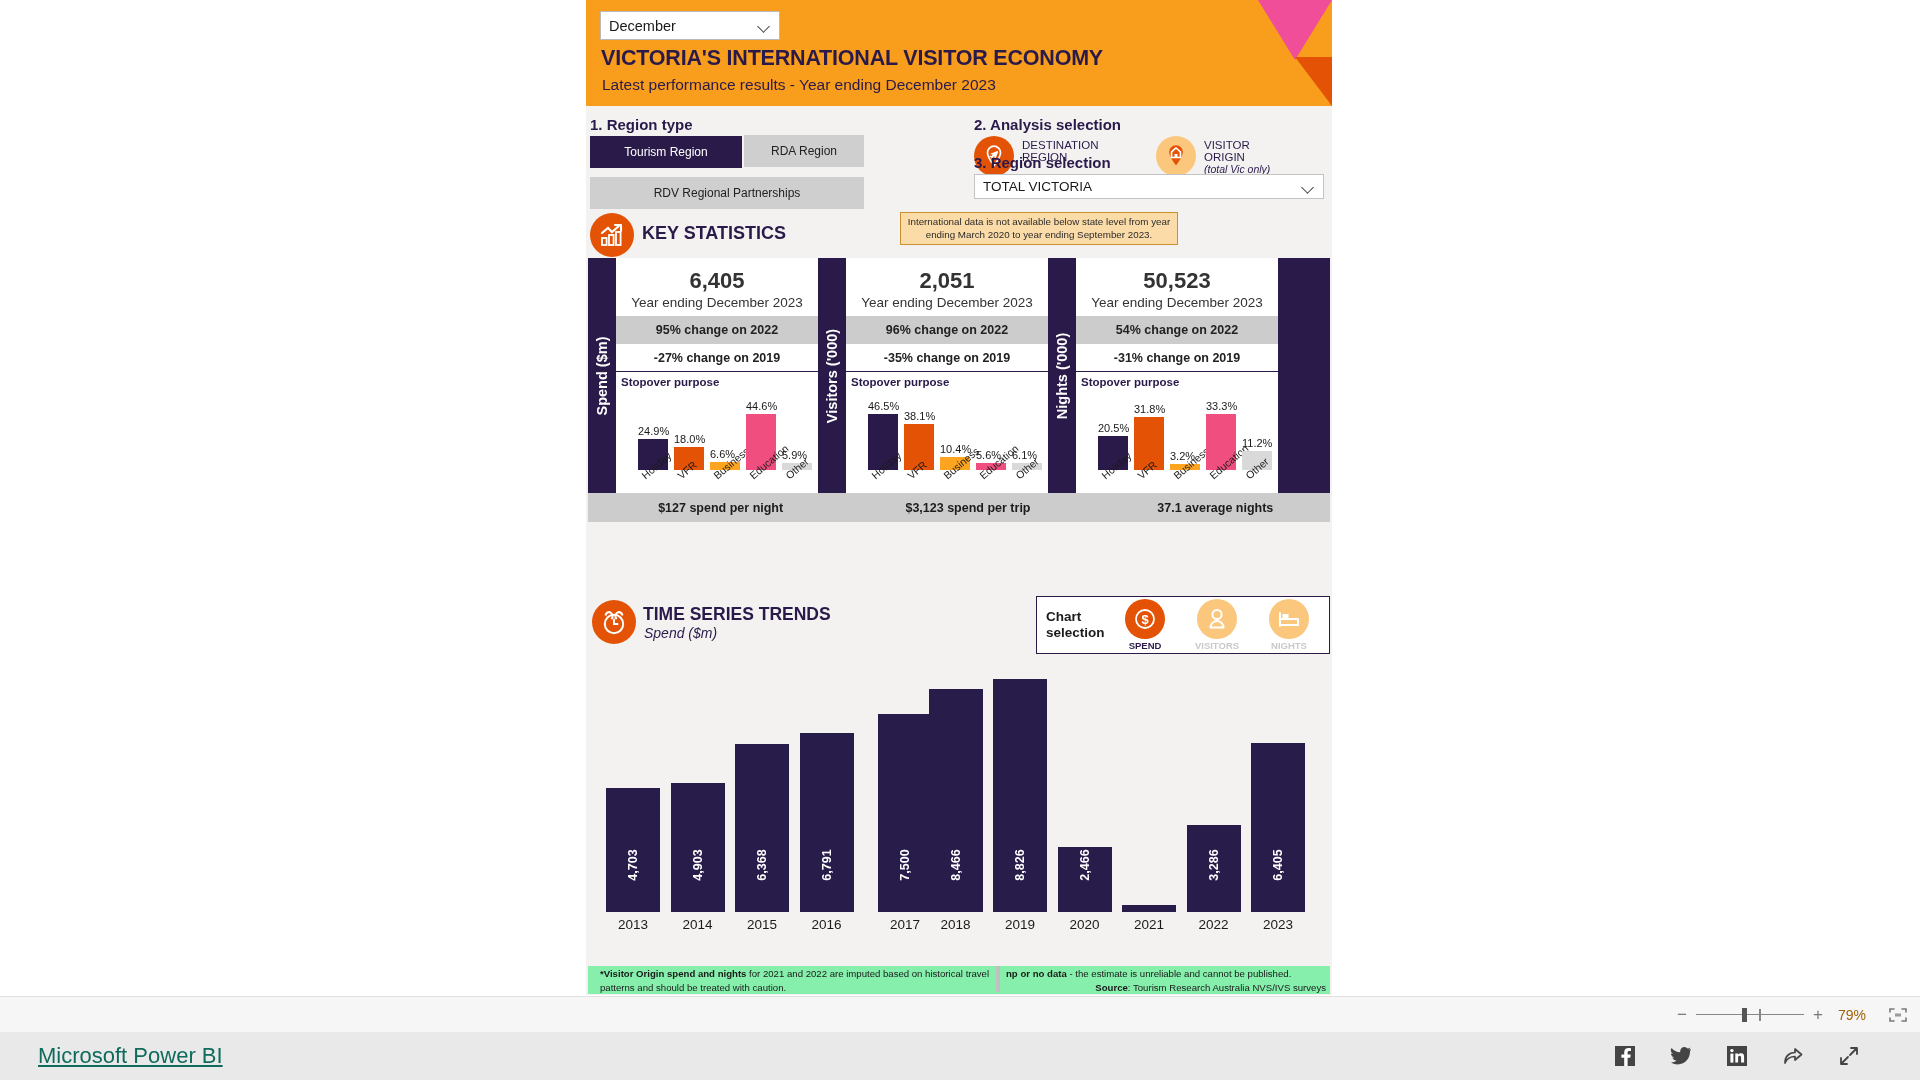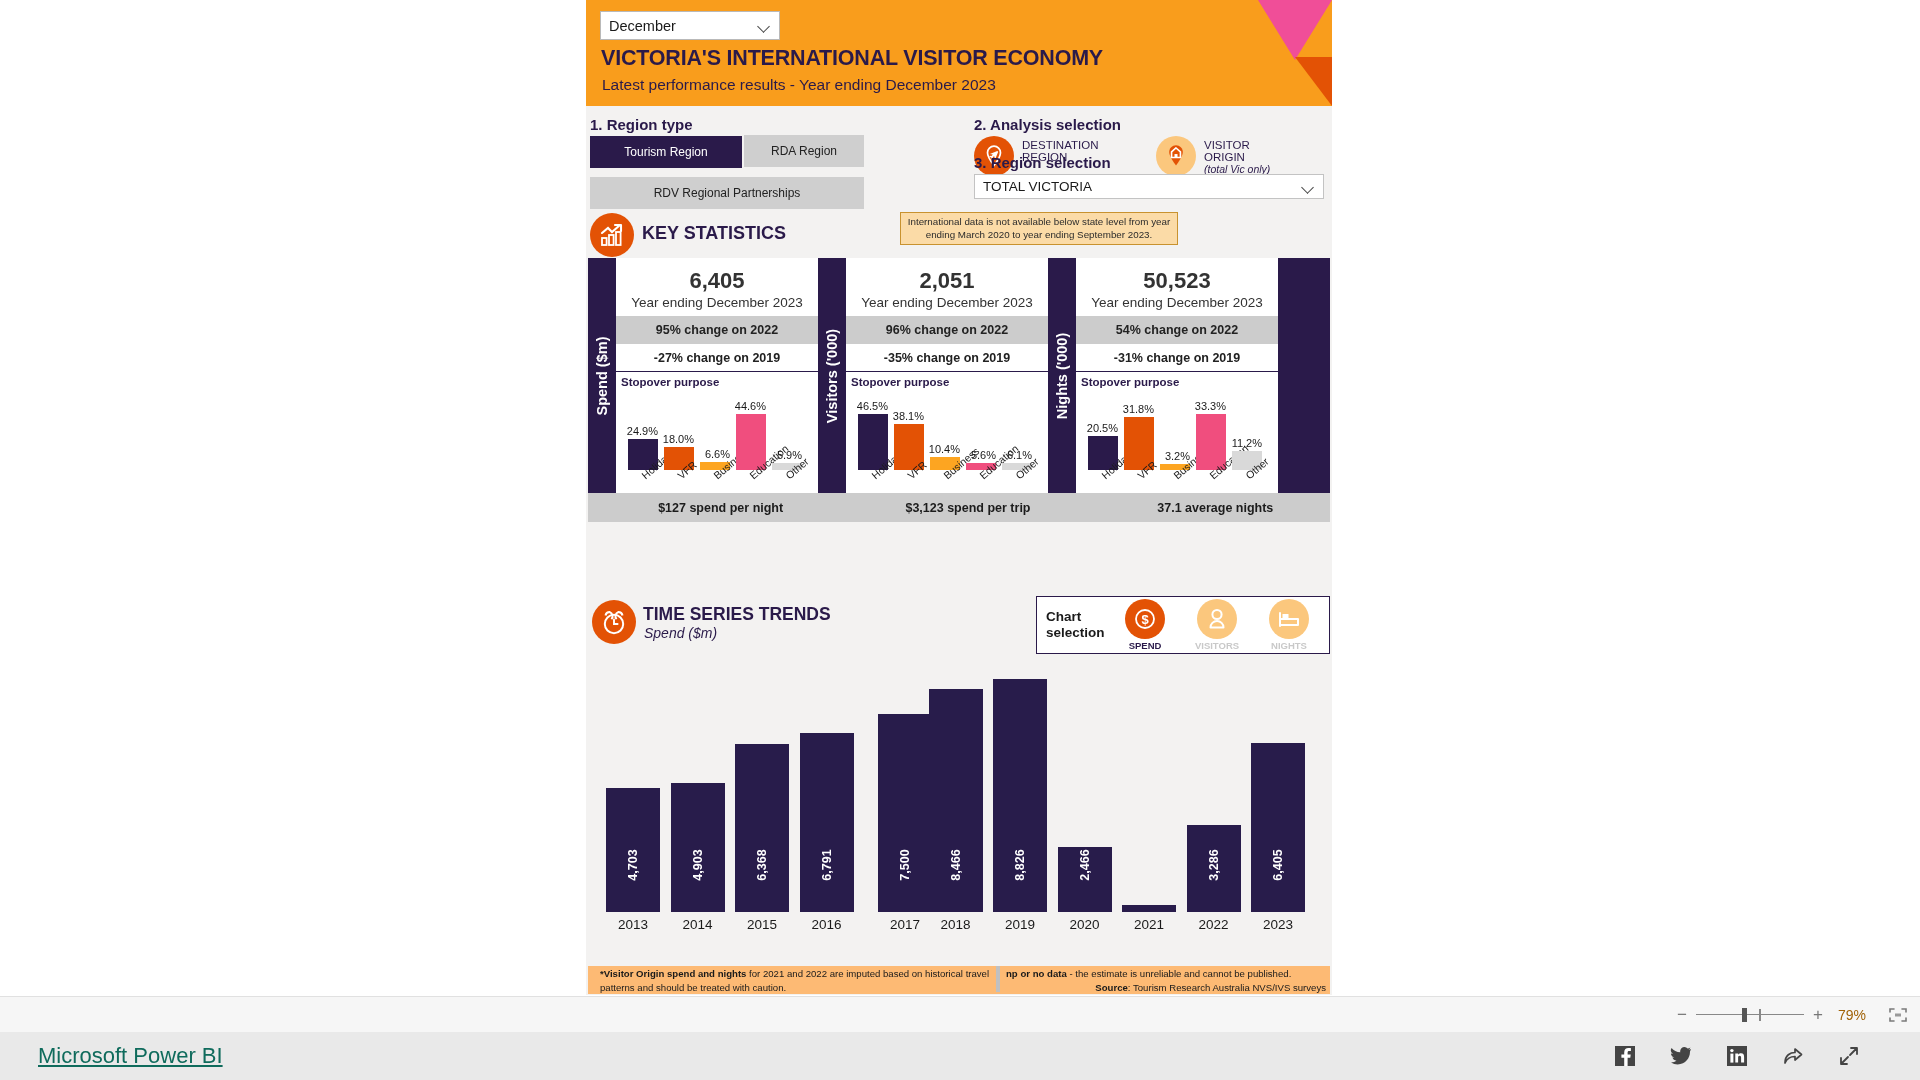--- a/index.html
+++ b/index.html
@@ -169,21 +169,21 @@
   }
   .ks-chg.grey { background: #cccccc; margin-top: 6px; }
   .ks-chg.white { background: #ffffff; border-bottom: 1px solid #2A1A4A; }
 
   .sp-title { font-size: 11.5px; font-weight: bold; color: #2A1A4A; padding: 4px 0 0 5px; }
   .sp-chart { position: relative; height: 118px; margin: 0 4px; }
   .sp-bar-wrap {
     position: absolute; bottom: 36px;
     width: 20px;
     display: flex; flex-direction: column; justify-content: flex-end;
-    align-items: flex-end; height: 74px;
+    align-items: flex-start; height: 74px;
   }
   .sp-val { font-size: 11px; color: #1a1a1a; margin-bottom: 2px; white-space: nowrap; }
   .sp-bar { width: 30px; }
   .sp-lbl {
     position: absolute;
     font-size: 10.5px; color: #1a1a1a;
     transform: rotate(-40deg);
     transform-origin: left top;
     white-space: nowrap;
   }
@@ -248,21 +248,21 @@
   .ts-bar .bv {
     transform: rotate(-90deg);
     font-size: 12.5px; font-weight: bold; color: #ffffff;
     white-space: nowrap;
     position: absolute;
     top: 55%;
   }
   .ts-xl { font-size: 13.5px; color: #1a1a1a; margin-top: 5px; }
 
   
-  .foot { position: absolute; left: 2px; top: 966px; width: 742px; height: 28px; background: #fdba74; }
+  .foot { position: absolute; left: 2px; top: 966px; width: 742px; height: 28px; background: #86efac; }
   .foot-l { position: absolute; left: 12px; top: 1px; width: 390px; font-size: 9.6px; color: #1a1a1a; line-height: 1.45; }
   .foot-div { position: absolute; left: 408px; top: 0px; width: 4px; height: 26px; background: #c0c0c0; }
   .foot-r { position: absolute; left: 418px; top: 1px; width: 320px; font-size: 9.6px; color: #1a1a1a; line-height: 1.45; }
   .foot-r .r1 { display:block; }
   .foot-r .r2 { display:block; text-align: right; }
   b { font-weight: bold; }
 
   
   .zoombar {
     position: absolute; left: 0; top: 996px; width: 1920px; height: 36px;

